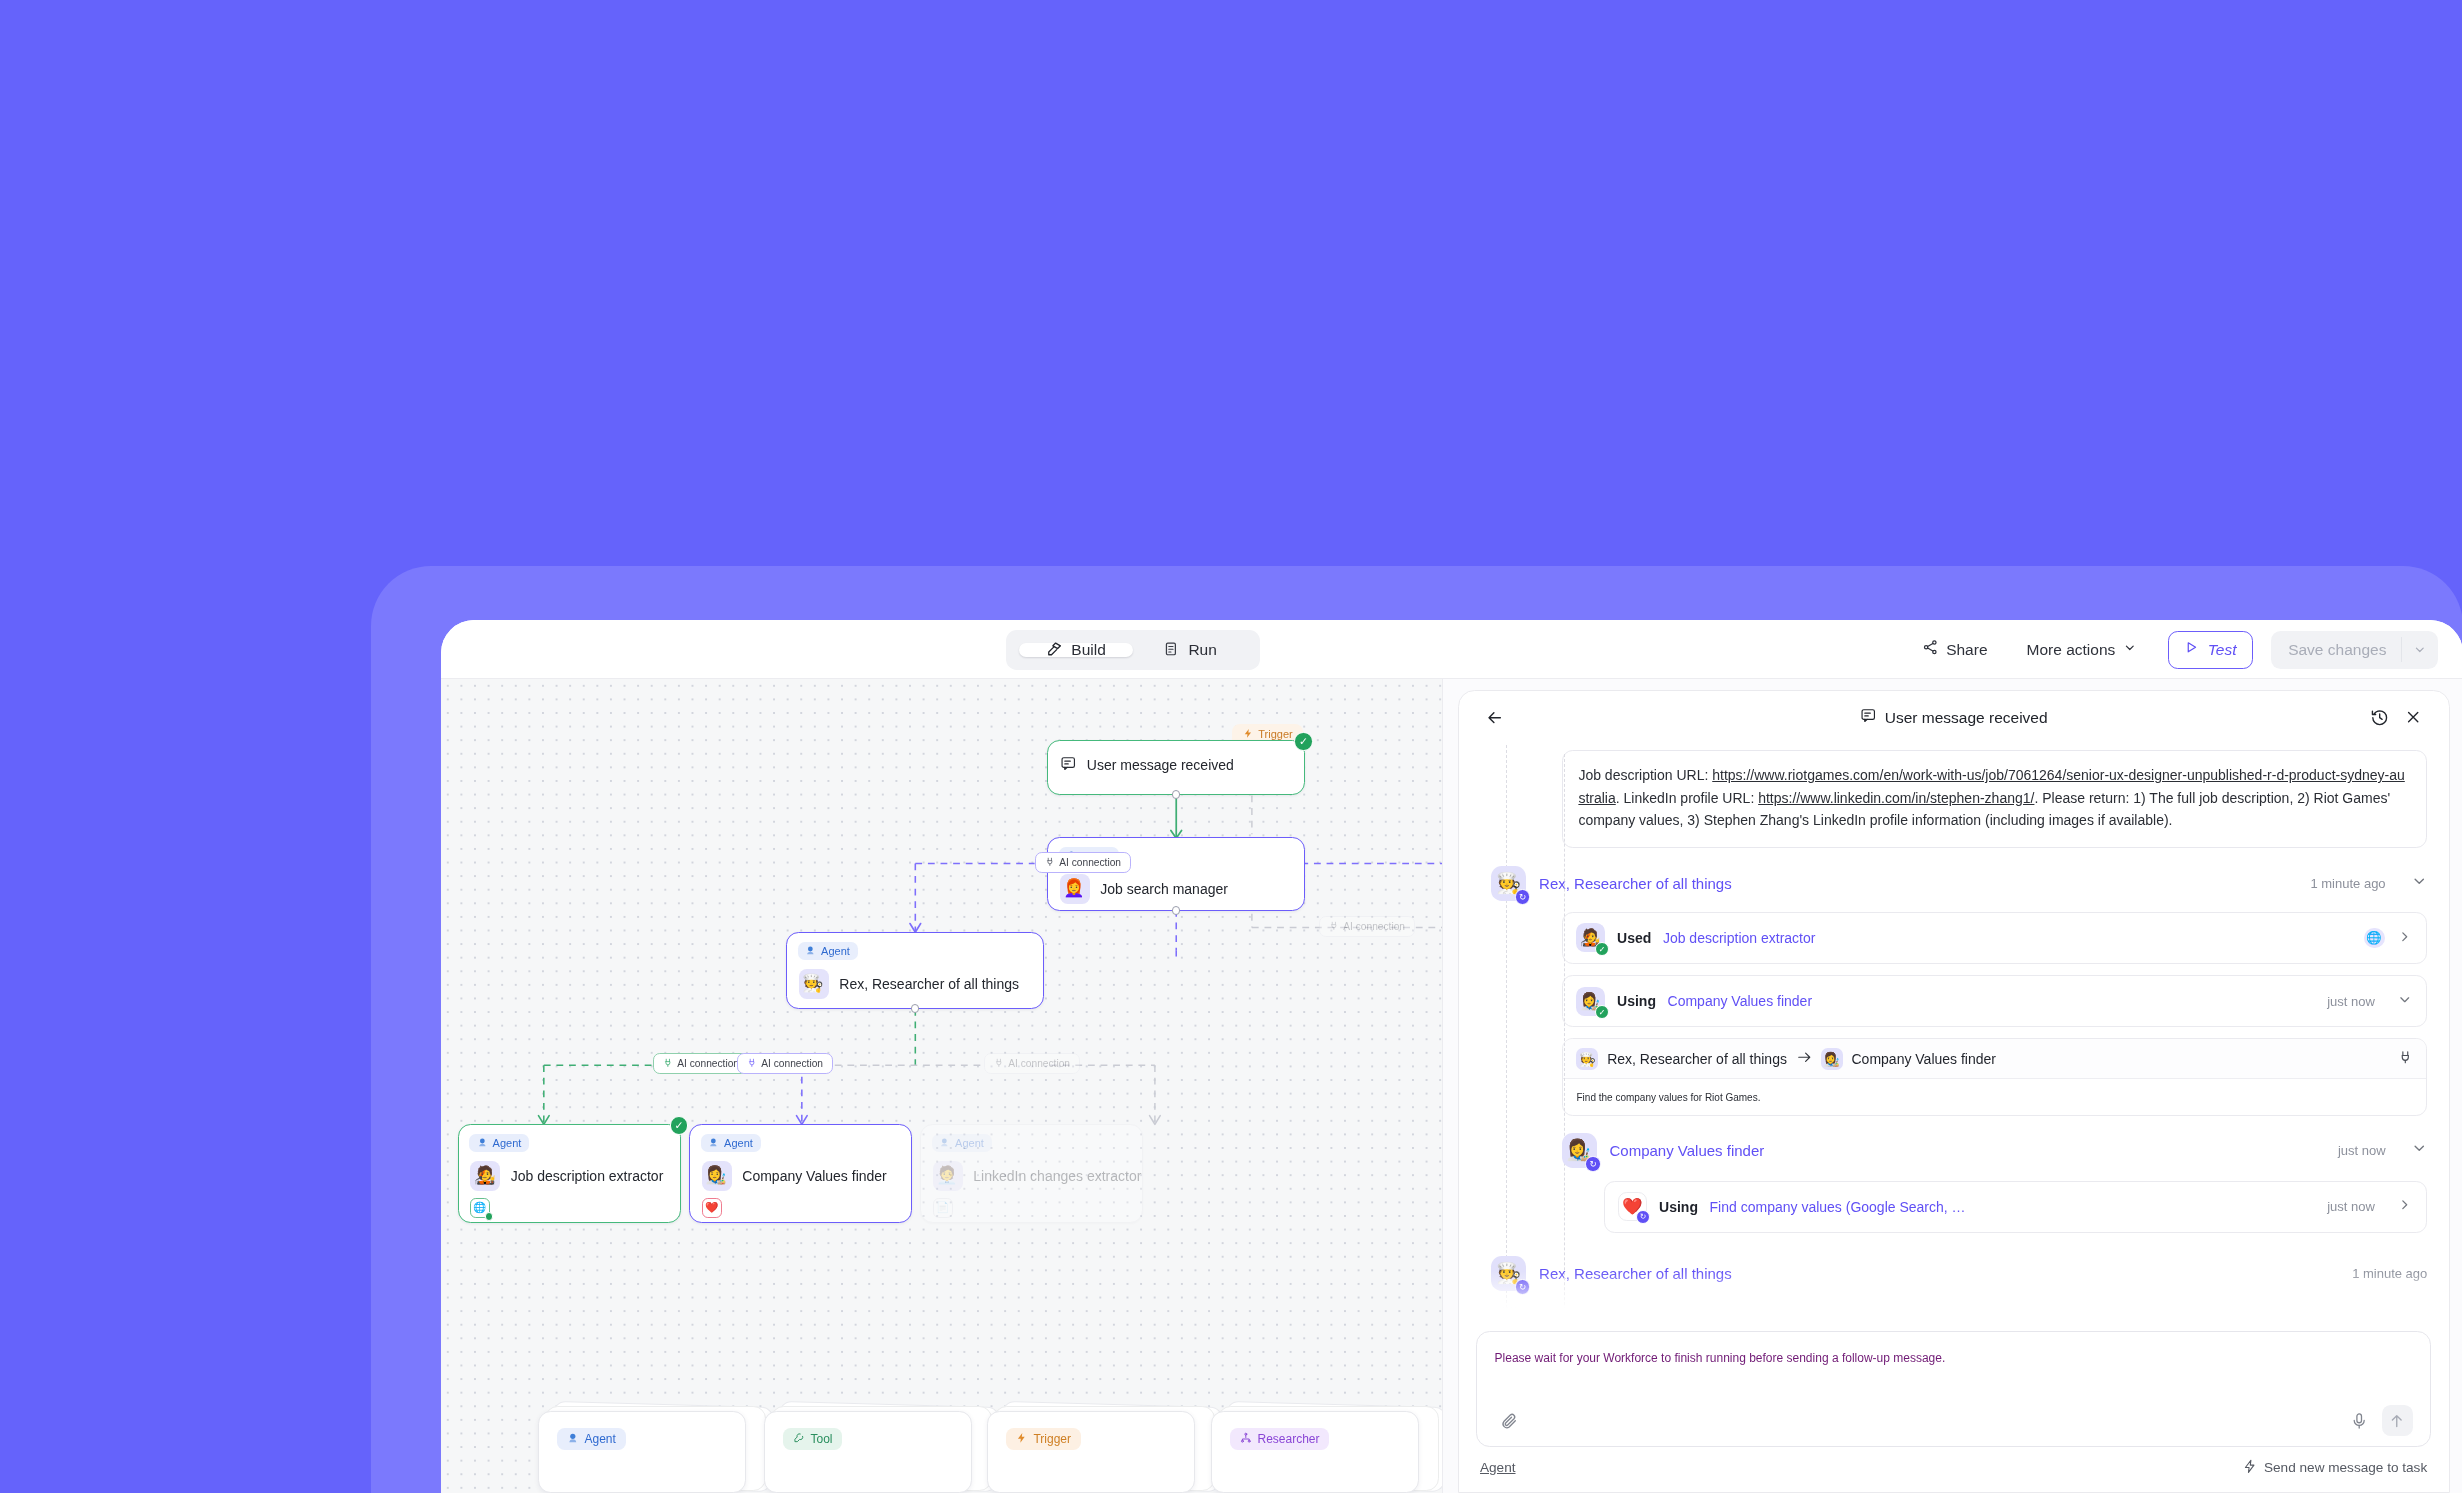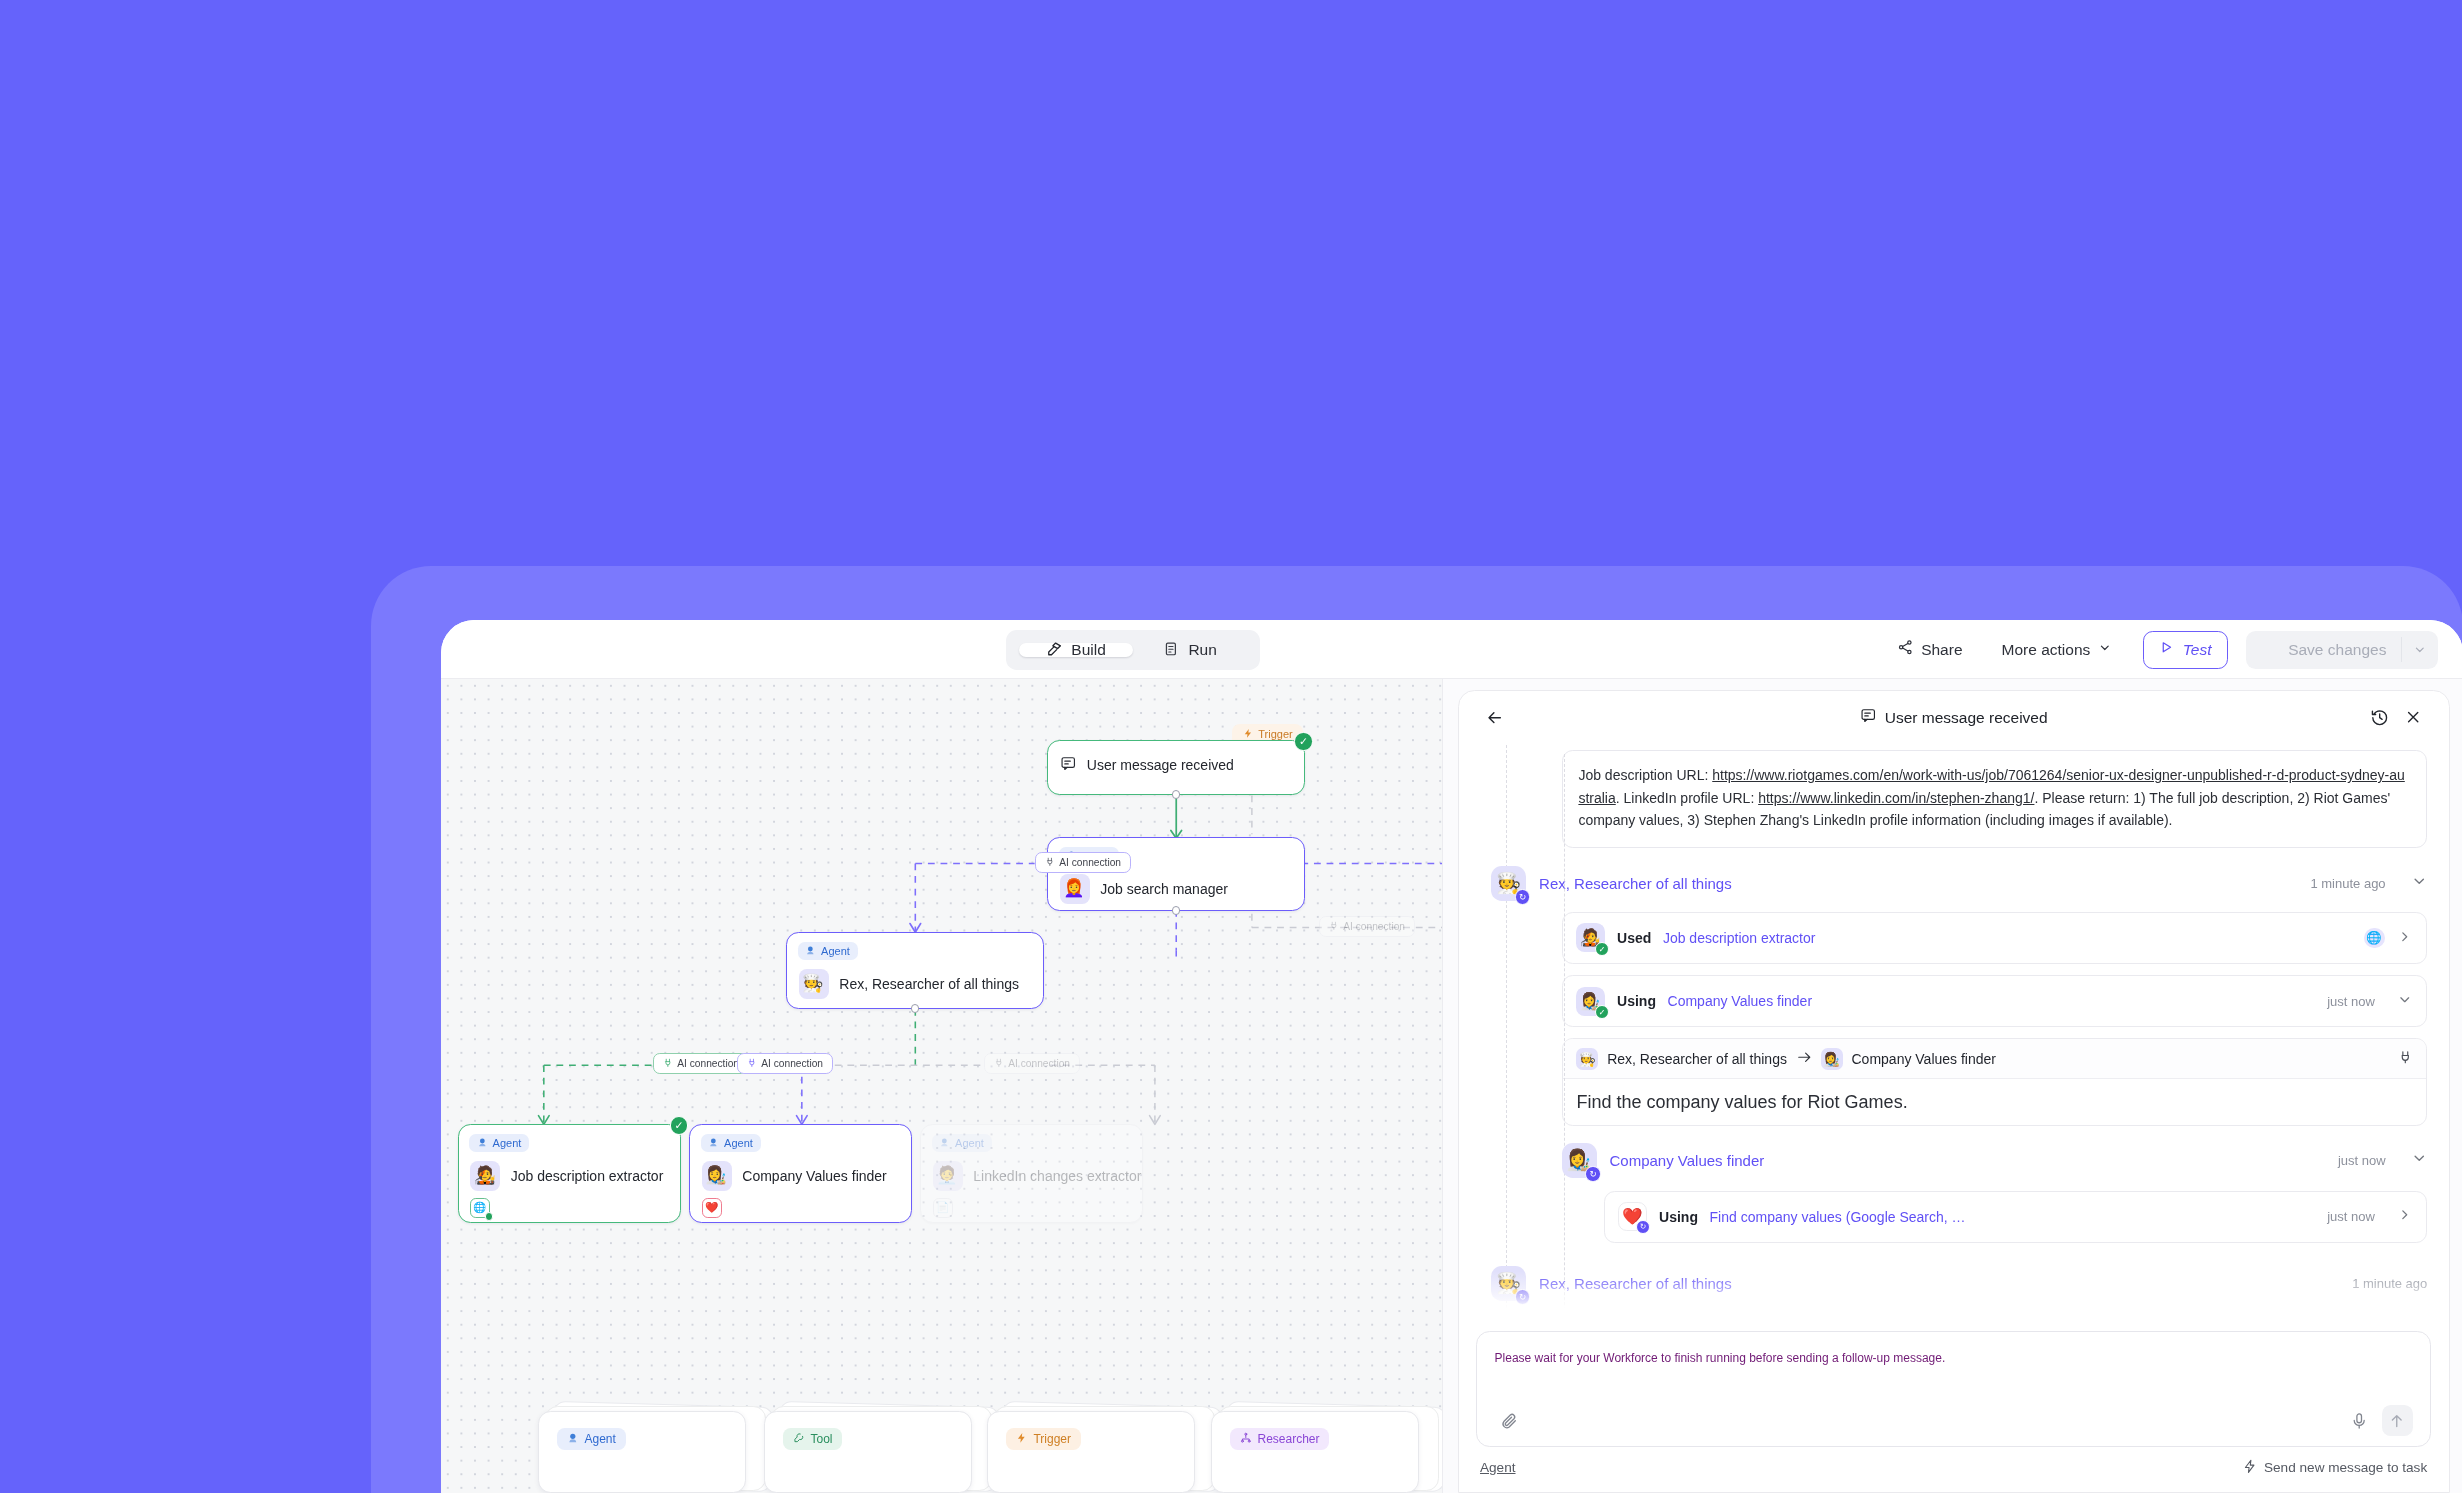--- a/index.html
+++ b/index.html
@@ -43,21 +43,21 @@
   }
   #test-btn{
     display:flex; align-items:center; gap:8.7px; height:38px; padding:0 15.5px;
     border:1.5px solid #6c5dfb; color:#6050f5; border-radius:9.7px; font-size:15.5px;
     margin-left:7.8px; cursor:pointer;font-style:italic;
   }
   #save-group{
     display:flex; align-items:center; height:38px; background:#f1f2f5;
     border-radius:9.7px; margin-left:9.7px; color:#a9adb8; font-size:15.5px;
   }
-  #save-label{ padding:0 14.6px 0 17.5px;margin-left:25px; }
+  #save-label{ padding:0 14.6px 0 17.5px; }
   #save-caret{ width:37px; display:flex; align-items:center; justify-content:center;
     border-left:1px solid #e3e5ea; height:25px; }
   #topbar-sep{ position:absolute; left:0; right:0; bottom:0; height:1px; background:#ececf0; }
 
   
   #canvas{
     position:absolute; left:0; top:59px; width:1001px; height:814px;
     background:#f6f7f8;
     background-image: radial-gradient(#d2d5dd 1.1px, transparent 1.1px);
     background-size:13.6px 13.6px;
@@ -217,21 +217,21 @@
 
   .handoff{
     margin:10.7px 0 0 82px; border:1px solid #eaeaef; border-radius:10.7px; overflow:hidden;
   }
   .handoff-head{
     display:flex; align-items:center; gap:8.7px; padding:8.7px 13.6px; font-size:14px;
     color:#1f222a; background:#fdfdfe; border-bottom:1px solid #eeeef2;
   }
   .ho-av{ width:22px; height:22px; border-radius:6.8px; background:#e1e0fb;
     display:flex; align-items:center; justify-content:center; font-size:13.6px; }
-  .handoff-body{ padding:12.6px 13.6px; font-size:18px; color:#2b2e35; }
+  .handoff-body{ padding:12.6px 13.6px; font-size:10px; color:#2b2e35; }
 
   .deep{ margin-left:124px !important; }
 
   #fade-msg{
     margin:16.5px 0 0 11.6px; display:flex; align-items:center; gap:12.6px; opacity:.42;
   }
   #body-fade{
     position:absolute; left:0; right:0; bottom:0; height:52px;
     background:linear-gradient(to bottom, rgba(255,255,255,0), #fff 72%);
     pointer-events:none;

